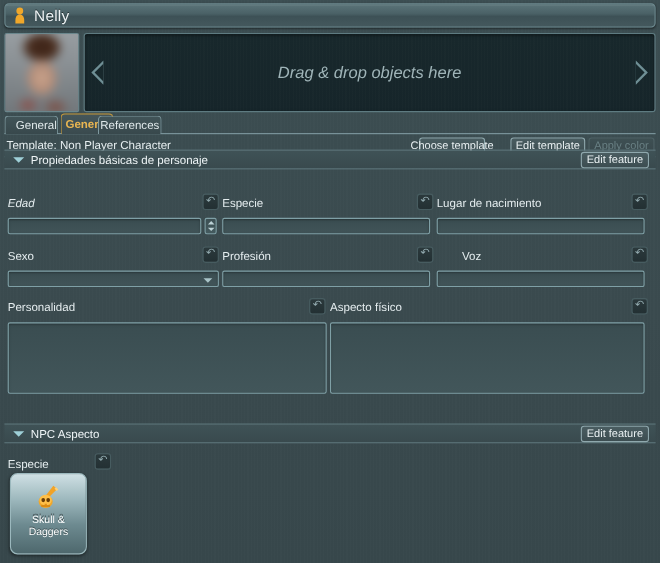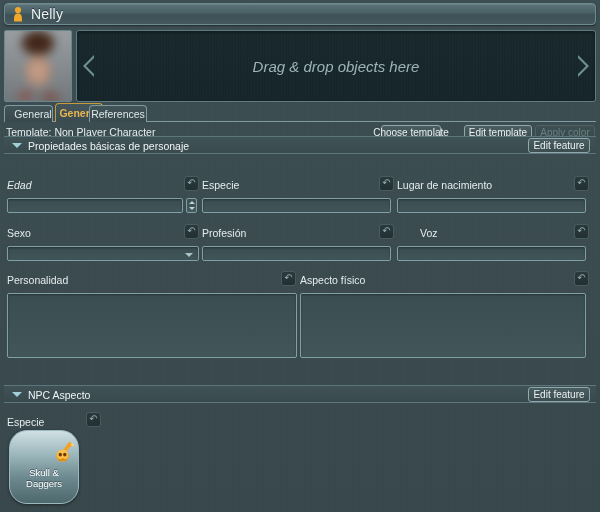--- a/index.html
+++ b/index.html
@@ -134,24 +134,24 @@
   }
   .spin .up,.spin .dn{position:absolute;left:50%;width:0;height:0;transform:translateX(-50%);}
   .spin .up{top:2px;border-left:3px solid transparent;border-right:3px solid transparent;border-bottom:3px solid #bcd2d6;}
   .spin .dn{bottom:2px;border-left:3px solid transparent;border-right:3px solid transparent;border-top:3px solid #bcd2d6;}
   .ddarrow{position:absolute;width:0;height:0;
     border-left:4px solid transparent;border-right:4px solid transparent;border-top:4px solid #a9c4c8;}
 
   
   .loccard{
     position:absolute;left:9px;top:430px;width:70px;height:74px;box-sizing:border-box;
-    border:1px solid #9bb8bd;border-radius:18px;
+    border:1px solid #9bb8bd;border-radius:7px;
     background:linear-gradient(180deg,#cfe0e4 0%,#9db8bd 32%,#6d8a90 64%,#4e686d 100%);
     box-shadow:0 1px 3px rgba(0,0,0,.45);
-    display:flex;flex-direction:column;align-items:flex-end;justify-content:flex-start;
+    display:flex;flex-direction:column;align-items:center;justify-content:flex-start;
     padding-top:8px;
   }
   .loccard-icon{width:26px;height:26px;position:relative;margin-bottom:2px;}
   .loccard-label{font-size:9.5px;line-height:11px;text-align:center;color:#ffffff;
     text-shadow:0 -1px 0 rgba(0,0,0,.45);padding:0 3px;}
 </style>
 </head>
 <body>
 
 <div class="app">

